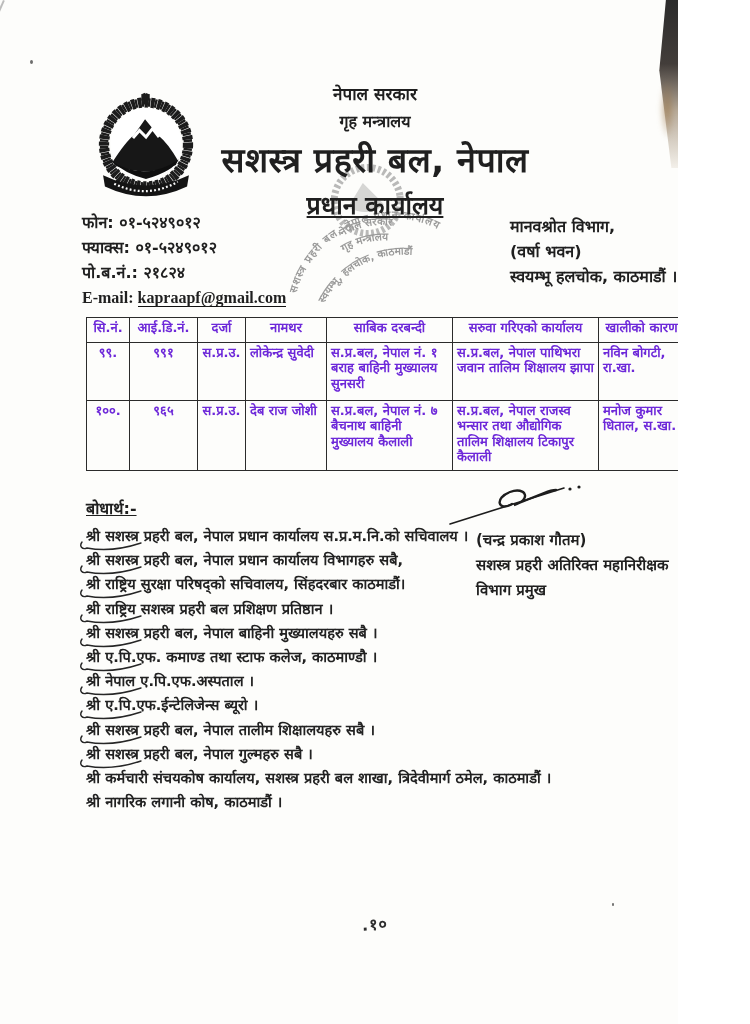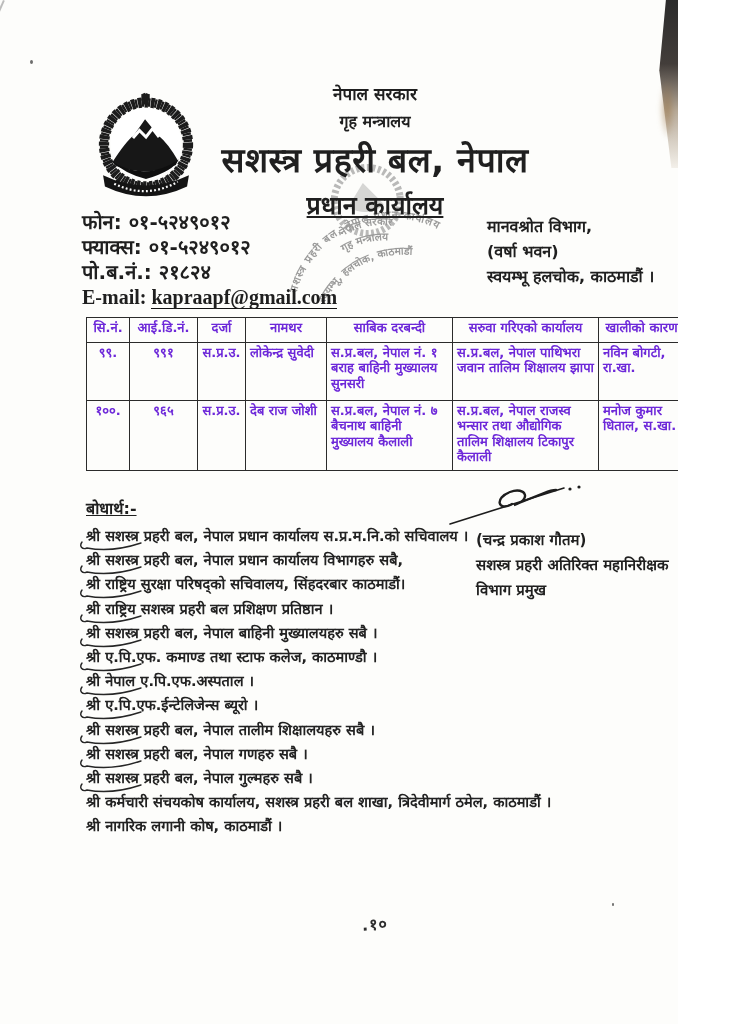--- a/index.html
+++ b/index.html
@@ -18,24 +18,24 @@
   
   .titles{position:absolute;left:0;top:82px;width:750px;text-align:center;z-index:2;}
   .t-gov{font-size:17px;font-weight:bold;}
   .t-min{font-size:16px;font-weight:bold;margin-top:5px;}
   .t-org{font-size:34px;font-weight:bold;margin-top:4px;letter-spacing:.5px;}
   .t-off{font-size:25px;font-weight:bold;margin-top:5px;text-decoration:underline;}
   .logo{position:absolute;left:90px;top:92px;width:112px;height:118px;z-index:2;}
   .stamp{position:absolute;left:280px;top:158px;width:186px;height:152px;z-index:1;opacity:.62;
      transform:rotate(-8deg);}
   .contact{position:absolute;left:82px;top:210px;z-index:2;}
-  .contact div{font-size:20px;font-weight:bold;line-height:25px;white-space:nowrap;}
+  .contact div{font-size:16px;font-weight:bold;line-height:25px;white-space:nowrap;}
   .email-row{font-family:"Liberation Serif","DejaVu Serif",serif;font-size:16px;}
   .email-link{border-bottom:1.6px solid #111;}
-  .dept{position:absolute;left:487px;top:214px;z-index:2;}
+  .dept{position:absolute;left:510px;top:214px;z-index:2;}
   .dept div{font-size:16px;font-weight:bold;line-height:25px;white-space:nowrap;}
   
   table.roster{position:absolute;left:86px;top:317px;width:598px;border-collapse:collapse;
      table-layout:fixed;z-index:2;}
   table.roster th,table.roster td{border:1.6px solid #2b2b2b;font-size:13px;line-height:1.18;
      padding:2px 4px;vertical-align:top;font-weight:bold;color:#6d28d9;}
   table.roster th{text-align:center;height:20px;white-space:nowrap;overflow:hidden;}
   td.c{text-align:center;}
   tr.r1{height:58px;} tr.r2{height:70px;}
   
@@ -185,23 +185,20 @@
           <path d="M3,3 C0,7 3,11 8,9 C24,12 44,10 62,4" fill="none" stroke="#262626" stroke-width="1.4" stroke-linecap="round"></path>
         </svg><span>श्री नेपाल ए.पि.एफ.अस्पताल ।</span></div>
     <div class="b-line"><svg class="tick" viewBox="0 0 66 13">
           <path d="M3,3 C0,7 3,11 8,9 C24,12 44,10 62,4" fill="none" stroke="#262626" stroke-width="1.4" stroke-linecap="round"></path>
         </svg><span>श्री ए.पि.एफ.ईन्टेलिजेन्स ब्यूरो ।</span></div>
     <div class="b-line"><svg class="tick" viewBox="0 0 66 13">
           <path d="M3,3 C0,7 3,11 8,9 C24,12 44,10 62,4" fill="none" stroke="#262626" stroke-width="1.4" stroke-linecap="round"></path>
         </svg><span>श्री सशस्त्र प्रहरी बल, नेपाल तालीम शिक्षालयहरु सबै ।</span></div>
     <div class="b-line"><svg class="tick" viewBox="0 0 66 13">
           <path d="M3,3 C0,7 3,11 8,9 C24,12 44,10 62,4" fill="none" stroke="#262626" stroke-width="1.4" stroke-linecap="round"></path>
-        </svg><span>श्री सशस्त्र प्रहरी बल, नेपाल गणहरु सबै ।</span></div>
-    <div class="b-line"><svg class="tick" viewBox="0 0 66 13">
-          <path d="M3,3 C0,7 3,11 8,9 C24,12 44,10 62,4" fill="none" stroke="#262626" stroke-width="1.4" stroke-linecap="round"></path>
         </svg><span>श्री सशस्त्र प्रहरी बल, नेपाल गुल्महरु सबै ।</span></div>
     <div class="b-line"><span>श्री कर्मचारी संचयकोष कार्यालय, सशस्त्र प्रहरी बल शाखा, त्रिदेवीमार्ग ठमेल, काठमाडौं ।</span></div>
     <div class="b-line"><span>श्री नागरिक लगानी कोष, काठमाडौं ।</span></div>
   </div>
 
   <div class="sig">
     <svg class="sig-mark" viewBox="0 0 170 52">
       <path d="M4,48 L118,12" fill="none" stroke="#1d1d1d" stroke-width="1.6" stroke-linecap="round"></path>
       <path d="M66,28 C52,36 48,22 64,16 C80,10 86,24 68,29 L98,17 C103,15 106,14 110,14" fill="none" stroke="#1d1d1d" stroke-width="2.4" stroke-linecap="round"></path>
       <circle cx="124" cy="13" r="1.6" fill="#1d1d1d"></circle>

